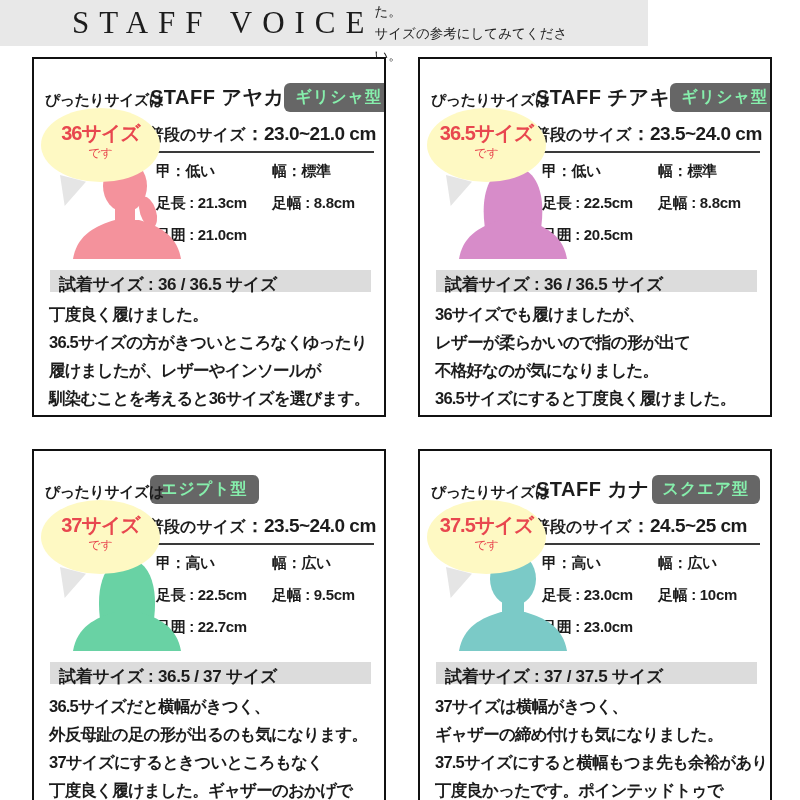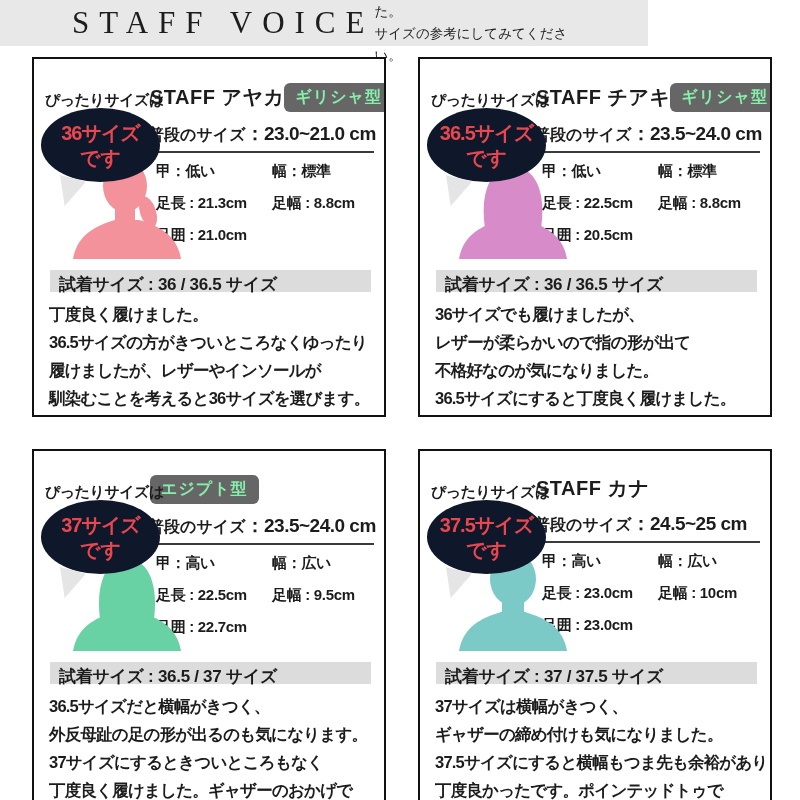--- a/index.html
+++ b/index.html
@@ -19,24 +19,24 @@
     column-gap:28px; row-gap:11px; padding:11px 32px 0 32px;gap:32px; }
   .card { position:relative; width:354px; height:360px; background:#fff;
     border:2px solid #111; overflow:hidden; }
 
   .card-top { position:relative; height:176px; }
 
   .fit-intro { position:absolute; top:8px; left:11px; font-size:15px;
     font-weight:bold; letter-spacing:-0.5px; white-space:nowrap; z-index:3; }
 
   .bubble { position:absolute; top:25px; left:7px; width:119px; height:74px;
-    background:#0f172a; border-radius:50%; text-align:center; z-index:2; }
+    background:#fef9c3; border-radius:50%; text-align:center; z-index:2; }
   .bubble-size { margin-top:12px; font-size:20px; font-weight:bold;
     color:#e8474f; letter-spacing:-1px; white-space:nowrap; }
-  .bubble-desu { font-size:20px; font-weight:bold; color:#e8474f; line-height:1.1; }
+  .bubble-desu { font-size:12px; font-weight:normal; color:#e8474f; line-height:1.1; }
   .bubble-tail { position:absolute; top:92px; left:26px; width:26px; height:31px;
     background:#e5e5e5; clip-path:polygon(18% 100%, 0 0, 100% 22%); z-index:2; }
 
   .silhouette { position:absolute; left:30px; top:76px; width:126px; height:100px; z-index:1; }
 
   .staff-row { display:flex; align-items:center; justify-content:space-between;
     margin:24px 10px 0 116px; }
   .staff-name { font-size:20px; font-weight:bold; letter-spacing:0.5px; white-space:nowrap; }
   .badge { background:#666666; color:#86efac; font-size:16px; font-weight:bold;
     padding:4px 11px; border-radius:6px; letter-spacing:1px; white-space:nowrap; }
@@ -201,20 +201,21 @@
       <div class="bubble-tail"></div>
       <svg class="silhouette" viewBox="0 0 124 100">
         <g fill="#7bcac7">
           <ellipse cx="62" cy="28" rx="23" ry="27"></ellipse>
           <rect x="51" y="44" width="22" height="18"></rect>
           <path d="M8,100 C12,76 30,67 50,61 L74,61 C94,67 112,76 116,100 Z"></path>
         </g>
       </svg>
       <div class="staff-row">
         <div class="staff-name">STAFF カナ</div>
+        <div class="badge">スクエア型</div>
       </div>
       <div class="usual-row">
         <span class="usual-label">普段のサイズ</span><span class="usual-value">：24.5~25 cm</span>
       </div>
       <div class="details">
         <div>甲：高い</div>
         <div>幅：広い</div>
         <div>足長 : 23.0cm</div>
         <div>足幅 : 10cm</div>
         <div>足囲 : 23.0cm</div>

